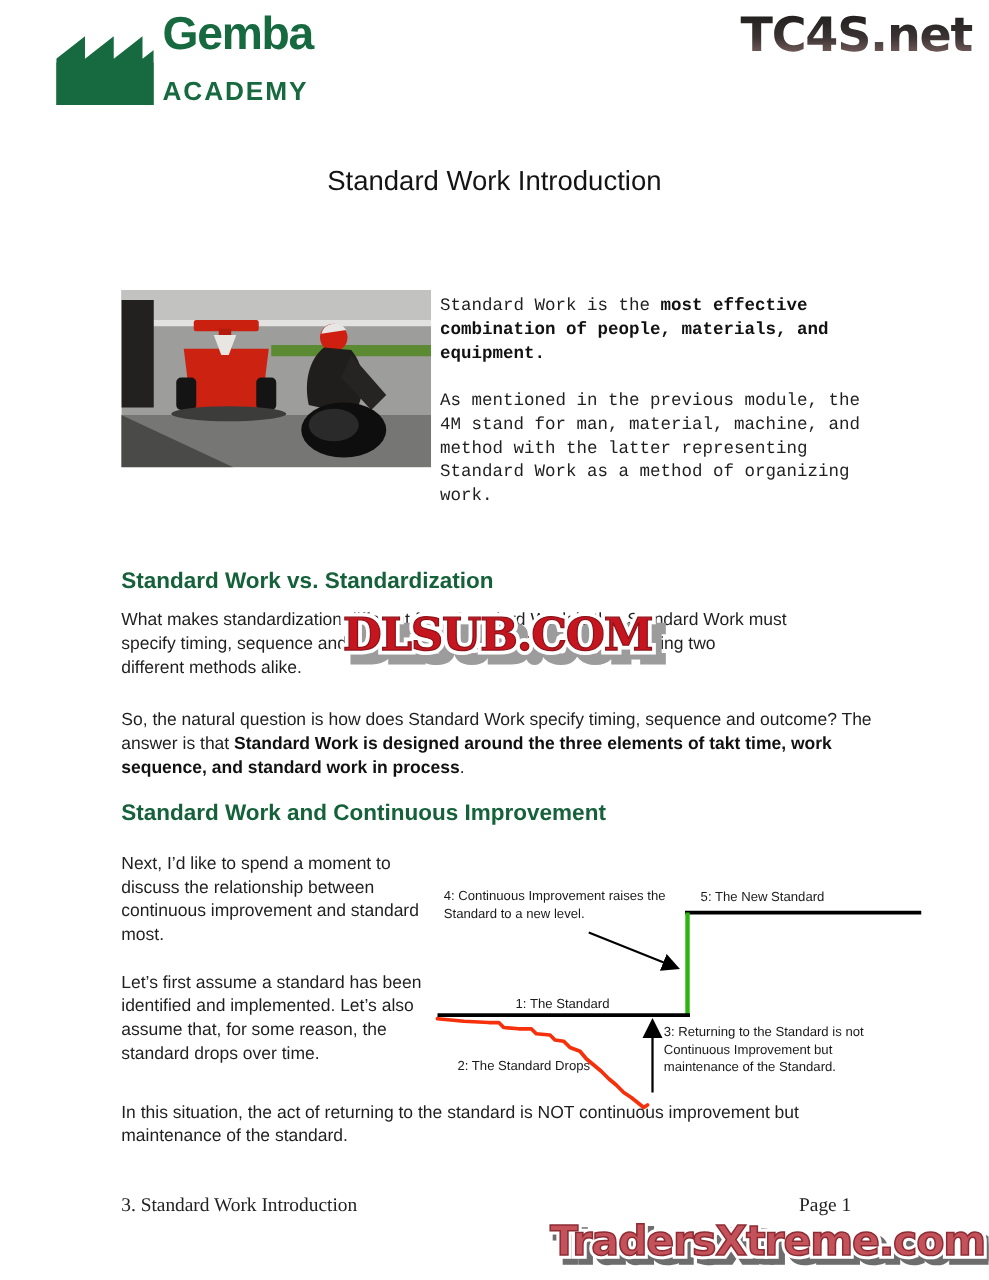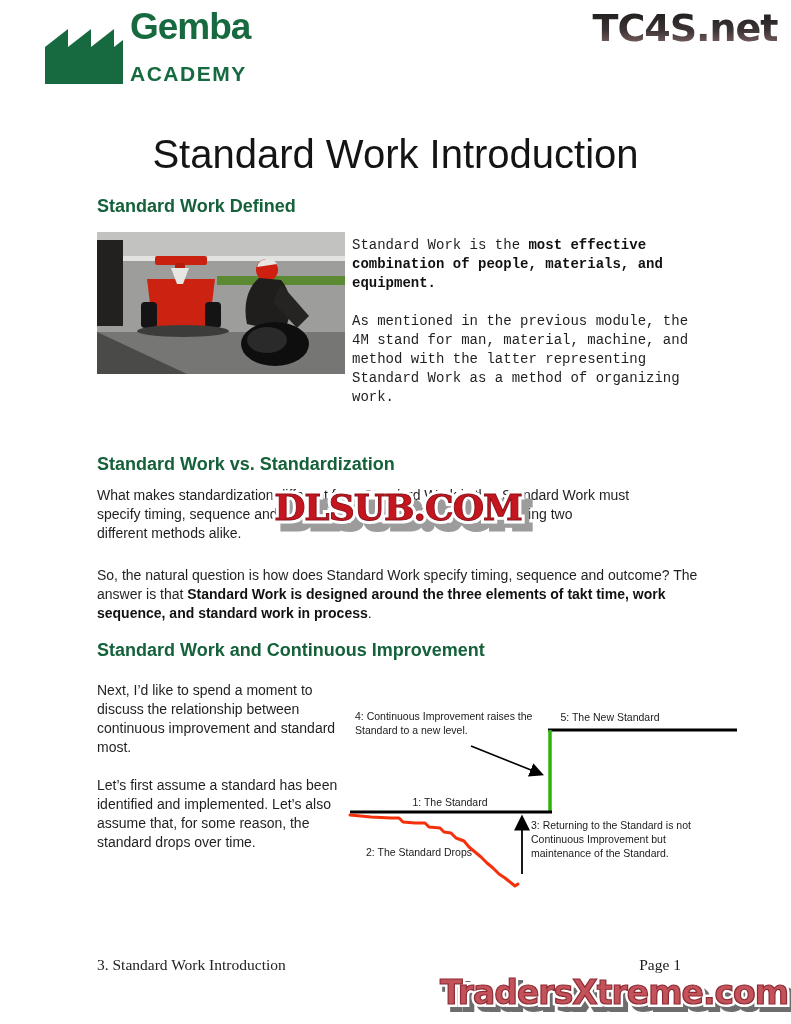--- a/index.html
+++ b/index.html
@@ -12,21 +12,21 @@
   
   .logo { position:absolute; left:45px; top:8px; display:flex; align-items:flex-end; }
   .logo-icon { width:78px; height:64px; }
   .logo-text { margin-left:7px; color:#176a3f; line-height:1; }
   .logo-brand { font-size:37px; font-weight:bold; letter-spacing:-1px; }
   .logo-sub { font-size:21px; font-weight:bold; letter-spacing:1.5px; margin-top:18px; }
   .wm-tc4s { position:absolute; left:578px; top:0px; }
   
   .doc-title {
     position:absolute; left:0; top:132px; width:100%;
-    text-align:center; font-size:40px; font-weight:400; color:#141414; letter-spacing:0px;
+    text-align:center; font-size:22px; font-weight:400; color:#141414; letter-spacing:0px;
   }
   .h-green { position:absolute; left:97px; font-size:18px; font-weight:bold; color:#15613a; }
   .h1 { top:196px; } .h2 { top:454px; } .h3 { top:640px; }
   
   .body-p { position:absolute; font-size:14px; line-height:19px; color:#1f1f1f; }
   .p-right { left:352px; top:236px; width:356px;font-family:Liberation Mono, monospace; }
   .p-right .gap { height:19px; }
   .p-full-1 { left:97px; top:384px; width:612px; }
   .p-wm { left:97px; top:486px; width:620px; }
   .p-wm div { white-space:nowrap; }
@@ -78,21 +78,20 @@
           <stop offset="0.55" stop-color="#3c3434"></stop>
           <stop offset="1" stop-color="#937272"></stop>
         </linearGradient>
       </defs>
       <text x="107" y="41" text-anchor="middle" font-family="DejaVu Sans, sans-serif" font-size="38" font-weight="bold" letter-spacing="-1" fill="url(#tcg)">TC4S.net</text>
     </svg>
   </div>
 
   <div class="doc-title">Standard Work Introduction</div>
 
-  <div class="h-green h1">Standard Work Defined</div>
 
   <div class="photo">
     <svg width="248" height="142" viewBox="0 0 248 142">
       <rect x="0" y="0" width="248" height="142" fill="#9d9d9b"></rect>
       <rect x="0" y="0" width="248" height="26" fill="#c2c2c0"></rect>
       <rect x="0" y="24" width="248" height="5" fill="#e2e2e0"></rect>
       <rect x="120" y="44" width="128" height="9" fill="#5c8a33"></rect>
       <rect x="0" y="100" width="248" height="42" fill="#767674"></rect>
       <polygon points="0,142 0,100 90,142" fill="#4a4a48"></polygon>
 
@@ -175,20 +174,21 @@
       <line x1="7" y1="106" x2="209" y2="106" stroke="#000" stroke-width="3"></line>
 
       <line x1="128" y1="40" x2="198" y2="68" stroke="#000" stroke-width="1.6" marker-end="url(#ah)"></line>
 
       <path d="M7,109 L28,111 L48,112 L56,112 L60,116 L72,117 L82,117 L86,121 L97,122 L101,126 L108,127 L113,132 L121,135 L126,141 L132,146 L138,151 L144,157 L150,162 L156,168 L162,172 L167,176 L172,180 L175,178" fill="none" stroke="#f5300a" stroke-width="3" stroke-linejoin="round" stroke-linecap="round"></path>
 
       <line x1="179" y1="168" x2="179" y2="112" stroke="#000" stroke-width="1.8" marker-end="url(#ah)"></line>
     </svg>
   </div>
 
+  <div class="body-p p-full-3">In this situation, the act of returning to the standard is NOT continuous improvement but maintenance of the standard.</div>
 
   <div class="footer">
     <span>3. Standard Work Introduction</span>
     <span class="footer-right">Page 1</span>
   </div>
 
   <div class="wm-traders">
     <svg width="356" height="60" viewBox="0 0 356 60">
       <text x="180" y="40" text-anchor="middle" font-family="DejaVu Sans, sans-serif" font-size="33" font-weight="bold" letter-spacing="-1" fill="#6d6d6d" stroke="#6d6d6d" stroke-width="6" style="paint-order:stroke" transform="translate(3,3)">TradersXtreme.com</text>
       <text x="178" y="38" text-anchor="middle" font-family="DejaVu Sans, sans-serif" font-size="33" font-weight="bold" letter-spacing="-1" fill="#c4525a" stroke="#ffffff" stroke-width="6" style="paint-order:stroke">TradersXtreme.com</text>

